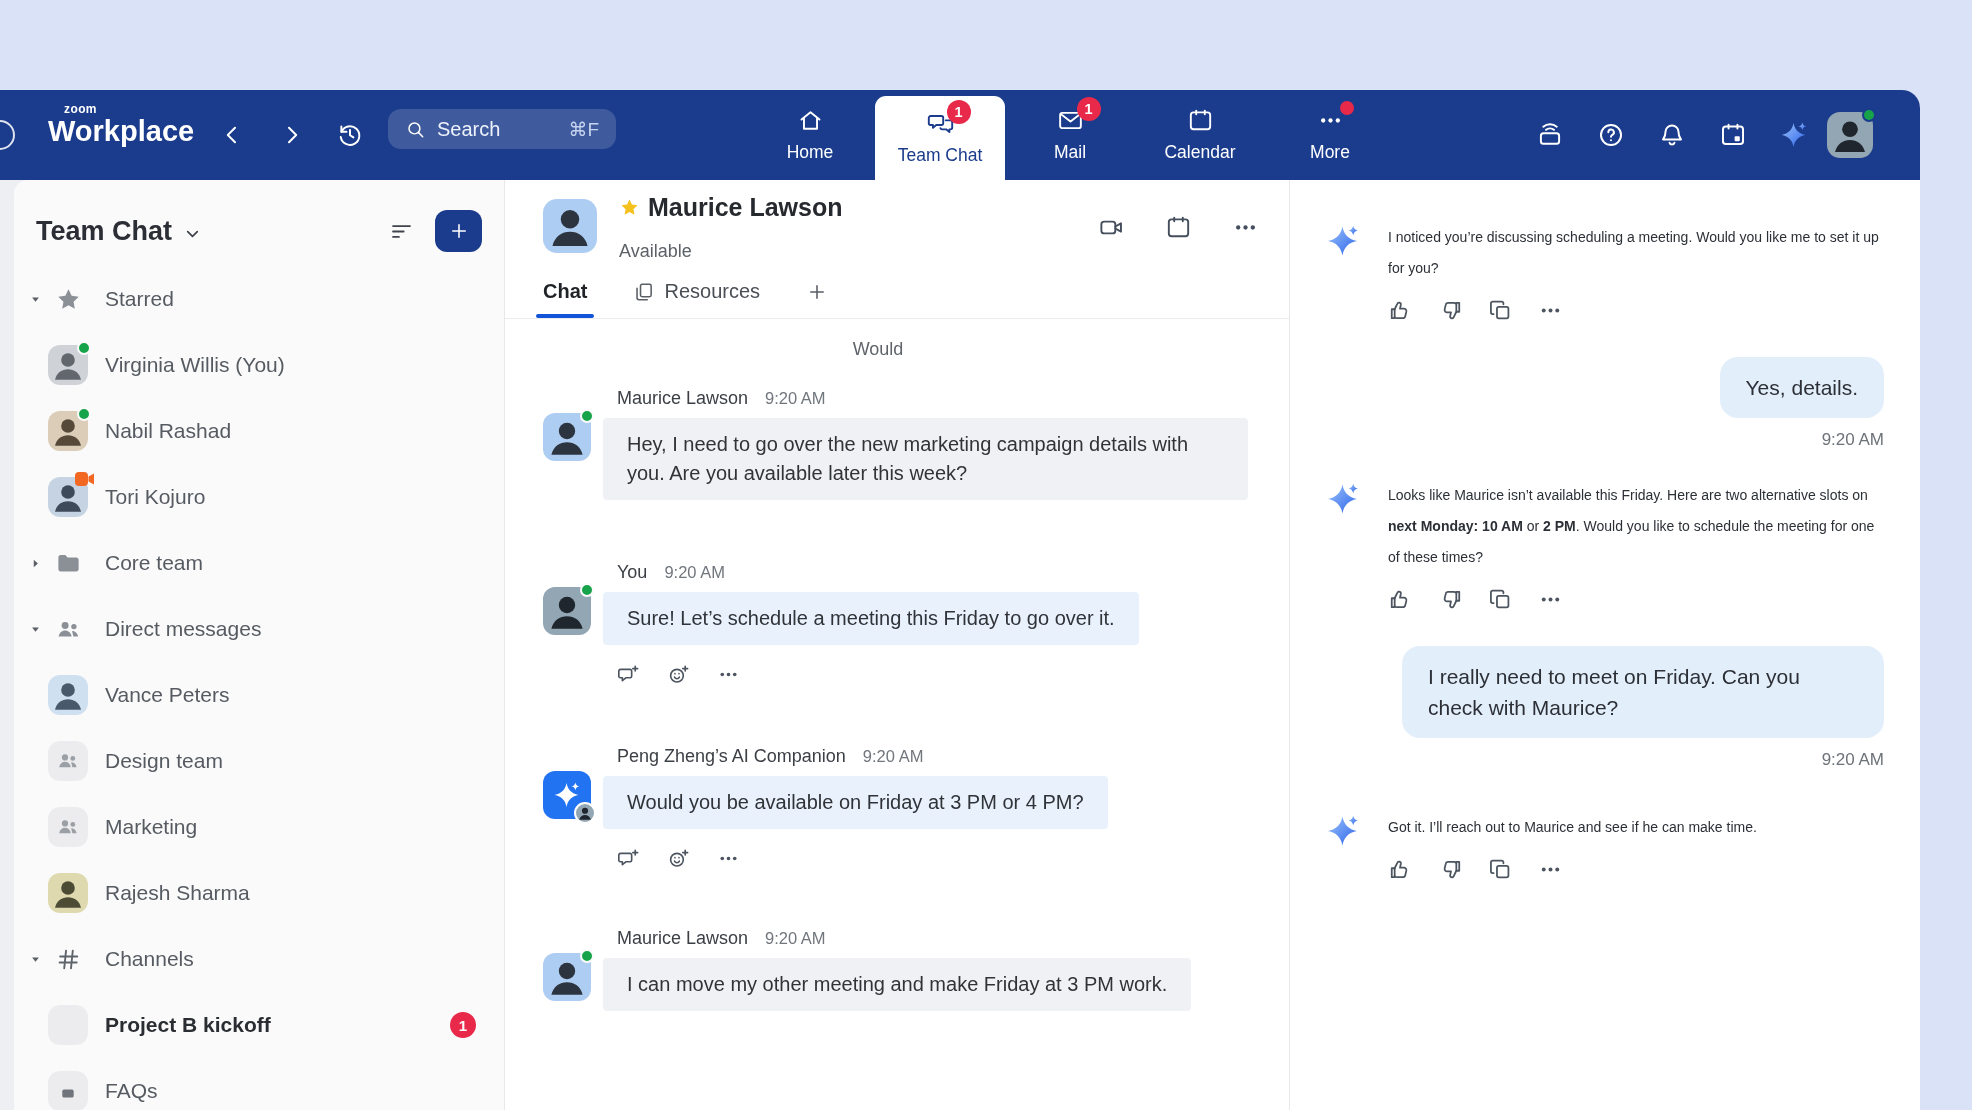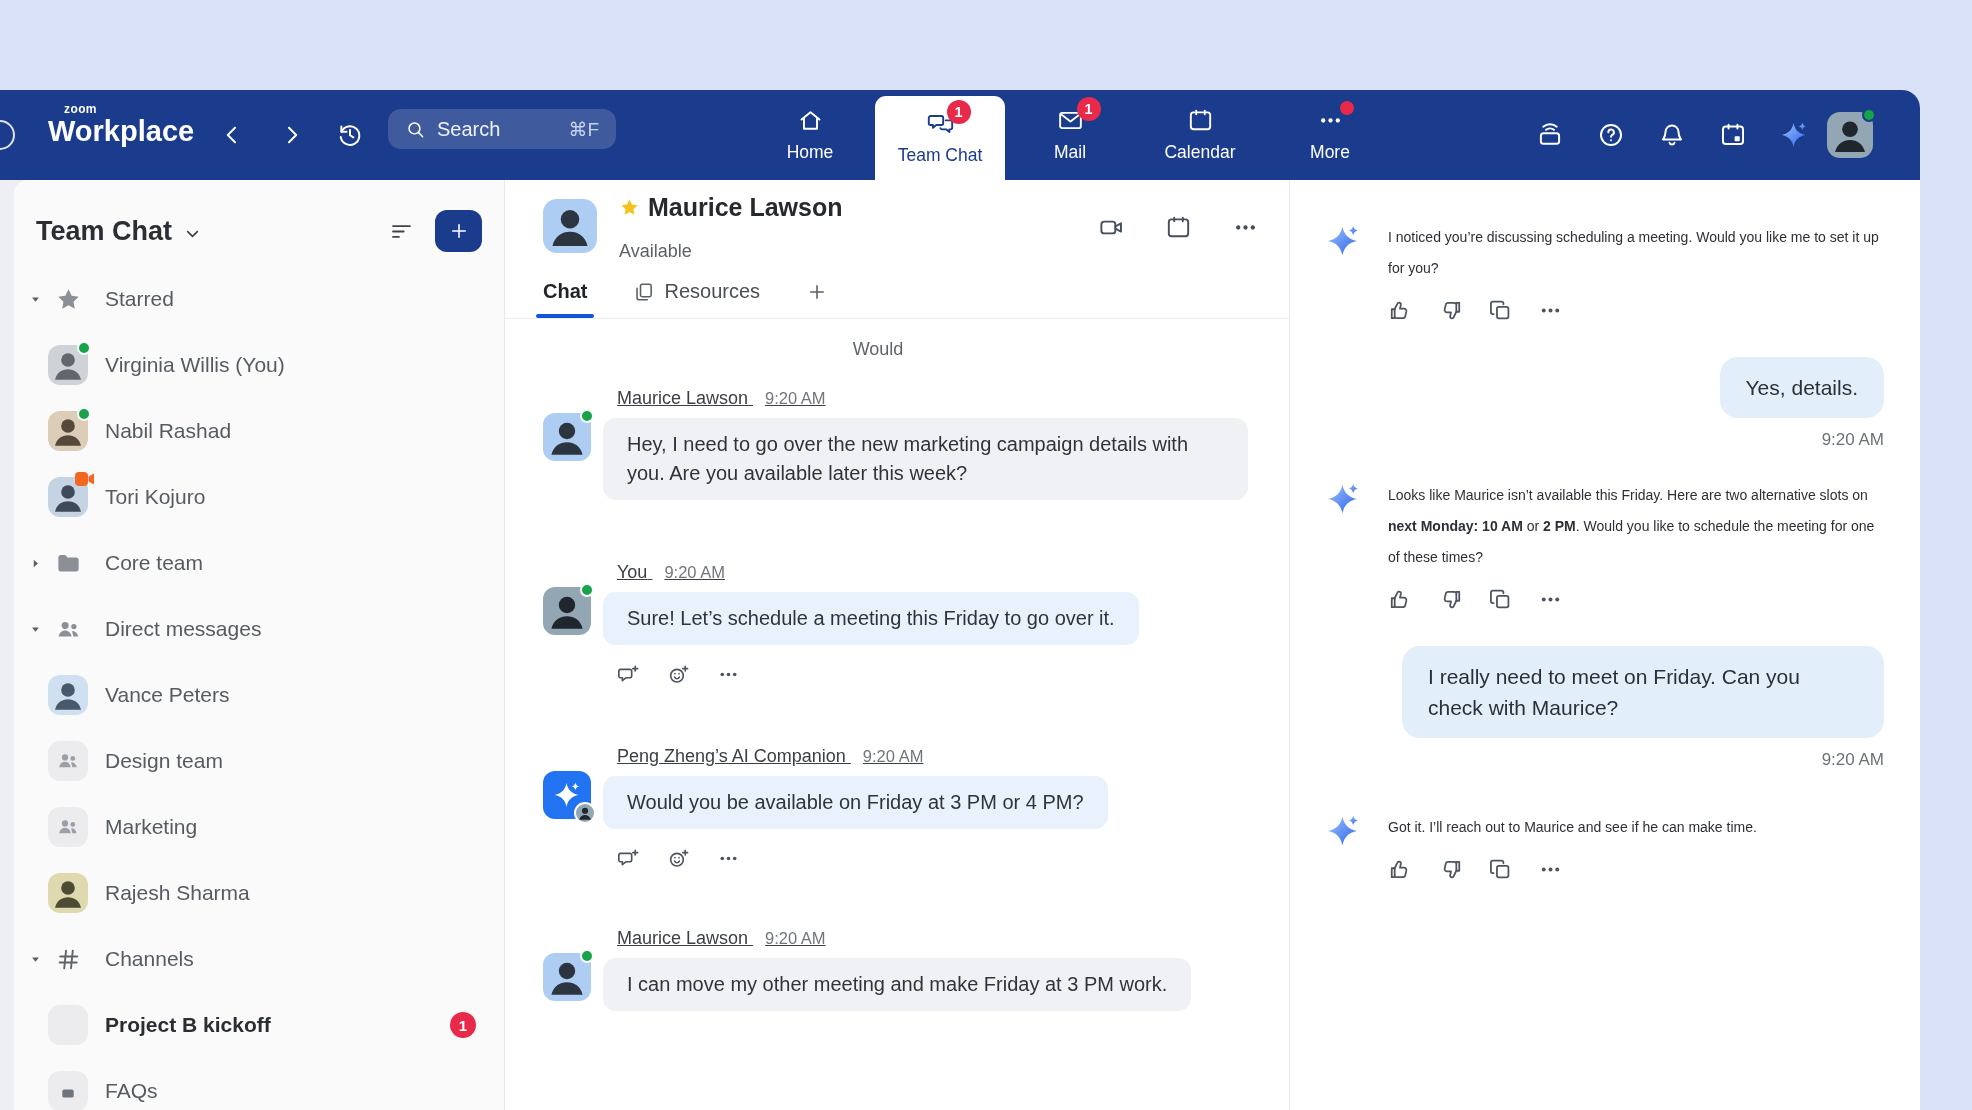--- a/index.html
+++ b/index.html
@@ -100,23 +100,23 @@
   .chat-tab { display:flex; align-items:center; gap:9px; margin-right:46px; font-size:20px;
     color:#4a4f56; position:relative; cursor:pointer; }
   .chat-tab .icon { width:22px; height:22px; color:#5a5f66; }
   .chat-tab.active { font-weight:700; color:#1f2327; }
   .chat-tab.active::after { content:""; position:absolute; left:-7px; right:-7px; bottom:0;
     height:4px; border-radius:2px; background:#1353d8; }
   .chat-body { flex:1; padding-left:38px; overflow:hidden; }
   .day-divider { text-align:center; margin:20px 76px 0 0; font-size:18px; color:#5f646b; }
   .msg { position:relative; padding-left:60px; }
   .msg-avatar { position:absolute; left:0; top:27px; width:48px; height:48px; border-radius:12px; }
-  .msg-head { font-size:18px; color:#3c4046; padding-left:14px; line-height:24px;text-decoration:underline; }
+  .msg-head { font-size:18px; color:#3c4046; padding-left:14px; line-height:24px; }
   .msg-time { font-size:16.5px; color:#71767d; margin-left:12px; }
-  .bubble { display:inline-block; margin-top:8px; padding:12px 24px; border-radius:13px;
+  .bubble { display:inline-block; margin-top:8px; padding:12px 24px; border-radius:4px;
     font-size:20px; line-height:29px; color:#303439; max-width:645px; }
   .bubble.gray { background:#f0f1f4; }
   .bubble.blue { background:#e9f1fd; }
   .msg-actions { display:flex; gap:27px; margin:18px 0 0 14px; color:#4b545f; }
   .msg-actions .icon { width:23px; height:23px; cursor:pointer; }
   .ai-chat-avatar { background:#2173f2; display:flex; align-items:center; justify-content:center; }
   .ai-chat-avatar .spark { width:28px; height:28px; }
   .mini-photo { position:absolute; right:-5px; bottom:-5px; width:22px; height:22px;
     border-radius:50%; border:2px solid #fff; overflow:hidden; }
 

